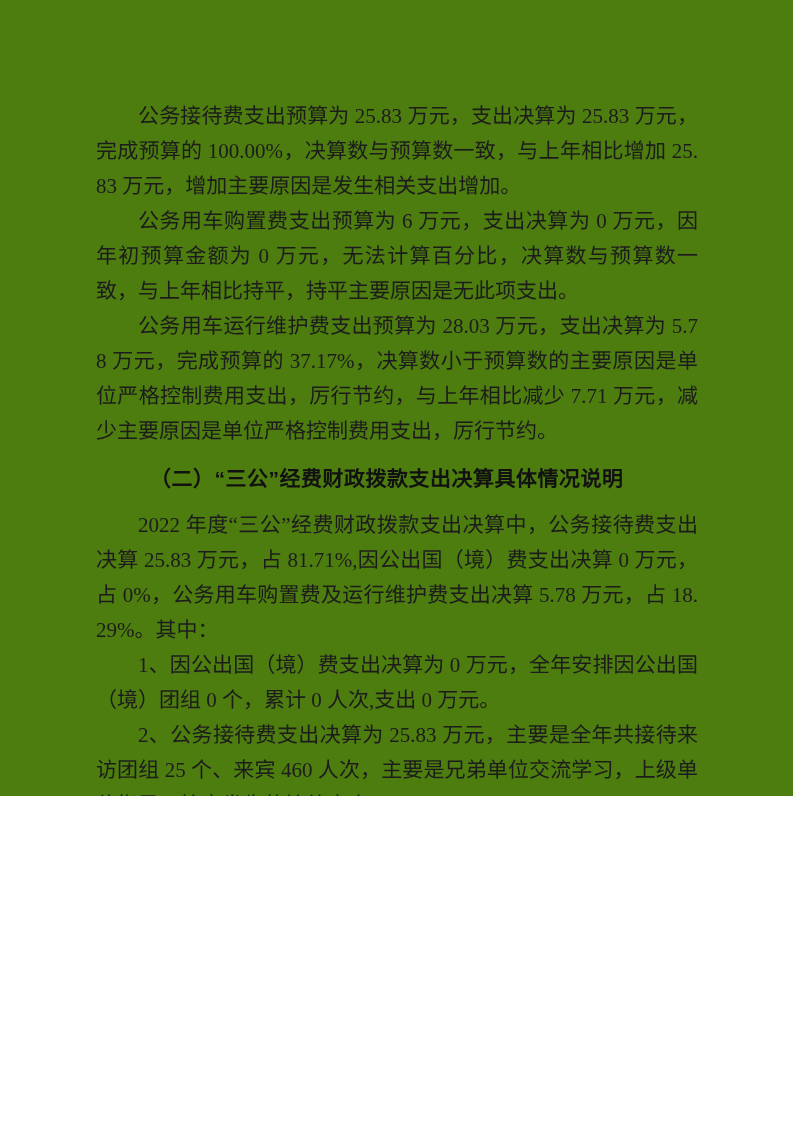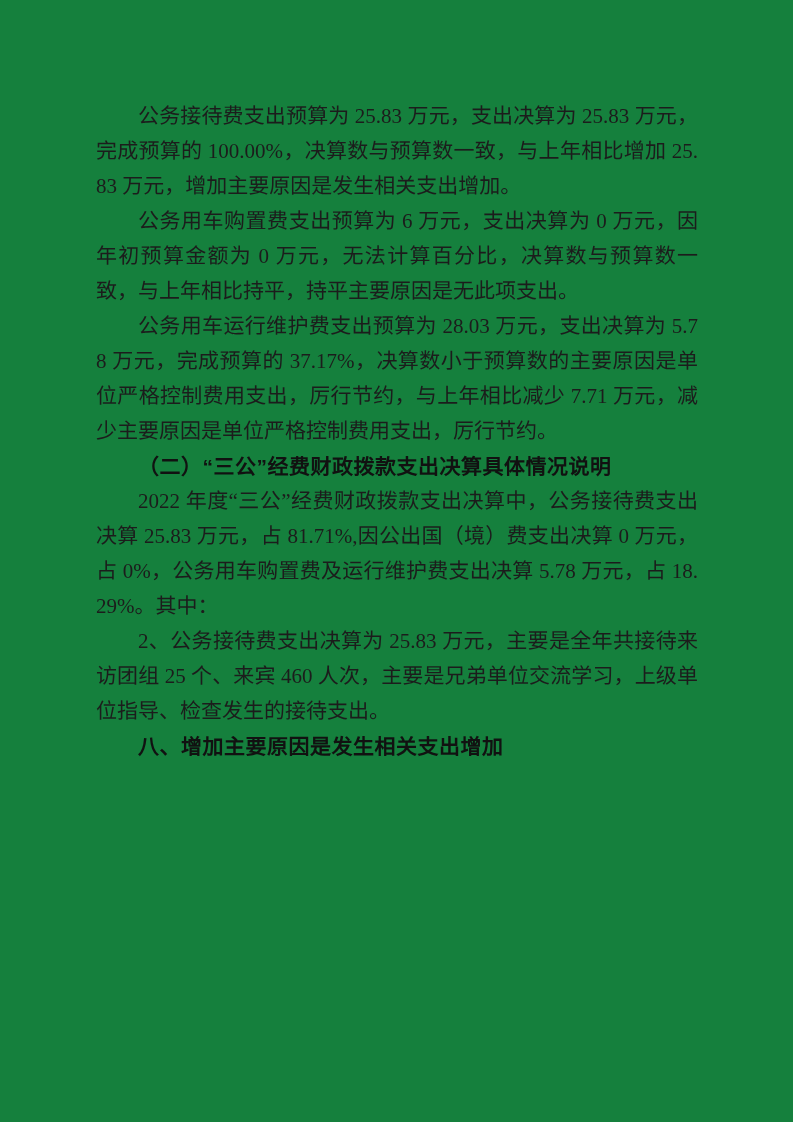--- a/index.html
+++ b/index.html
@@ -4,22 +4,22 @@
 <title>决算情况说明</title>
 <style>
   html, body {
     margin: 0;
     padding: 0;
     background: #ffffff;
   }
   .page {
     position: relative;
     width: 793px;
-    height: 1122px;
-    background: #15803d;
+    height: 796px;
+    background: #4d7c0f;
     overflow: hidden;
     box-sizing: border-box;
   }
   .content {
     position: absolute;
     left: 96px;
     top: 99px;
     width: 602px;
   }
   .para-body {
@@ -34,30 +34,31 @@
     word-break: break-all;
   }
   .para-heading {
     font-family: "Liberation Sans", "DejaVu Sans", sans-serif;
     font-weight: 700;
     font-size: 21px;
     line-height: 35px;
     color: #111111;
     text-align: left;
     text-indent: 42px;
-    margin: 0;
+    margin: 12px;
     letter-spacing: 0.5px;
   }
 </style>
 </head>
 <body>
 
 <div class="page">
   <div class="content">
     <p class="para-body">公务接待费支出预算为 25.83 万元，支出决算为 25.83 万元，完成预算的 100.00%，决算数与预算数一致，与上年相比增加 25.83 万元，增加主要原因是发生相关支出增加。</p>
     <p class="para-body">公务用车购置费支出预算为 6 万元，支出决算为 0 万元，因年初预算金额为 0 万元，无法计算百分比，决算数与预算数一致，与上年相比持平，持平主要原因是无此项支出。</p>
     <p class="para-body">公务用车运行维护费支出预算为 28.03 万元，支出决算为 5.78 万元，完成预算的 37.17%，决算数小于预算数的主要原因是单位严格控制费用支出，厉行节约，与上年相比减少 7.71 万元，减少主要原因是单位严格控制费用支出，厉行节约。</p>
     <p class="para-heading">（二）“三公”经费财政拨款支出决算具体情况说明</p>
     <p class="para-body">2022 年度“三公”经费财政拨款支出决算中，公务接待费支出决算 25.83 万元，占 81.71%,因公出国（境）费支出决算 0 万元，占 0%，公务用车购置费及运行维护费支出决算 5.78 万元，占 18.29%。其中：</p>
+    <p class="para-body">1、因公出国（境）费支出决算为 0 万元，全年安排因公出国（境）团组 0 个，累计 0 人次,支出 0 万元。</p>
     <p class="para-body">2、公务接待费支出决算为 25.83 万元，主要是全年共接待来访团组 25 个、来宾 460 人次，主要是兄弟单位交流学习，上级单位指导、检查发生的接待支出。</p>
     <p class="para-heading">八、增加主要原因是发生相关支出增加</p>
   </div>
 </div>
 
 </body></html>

